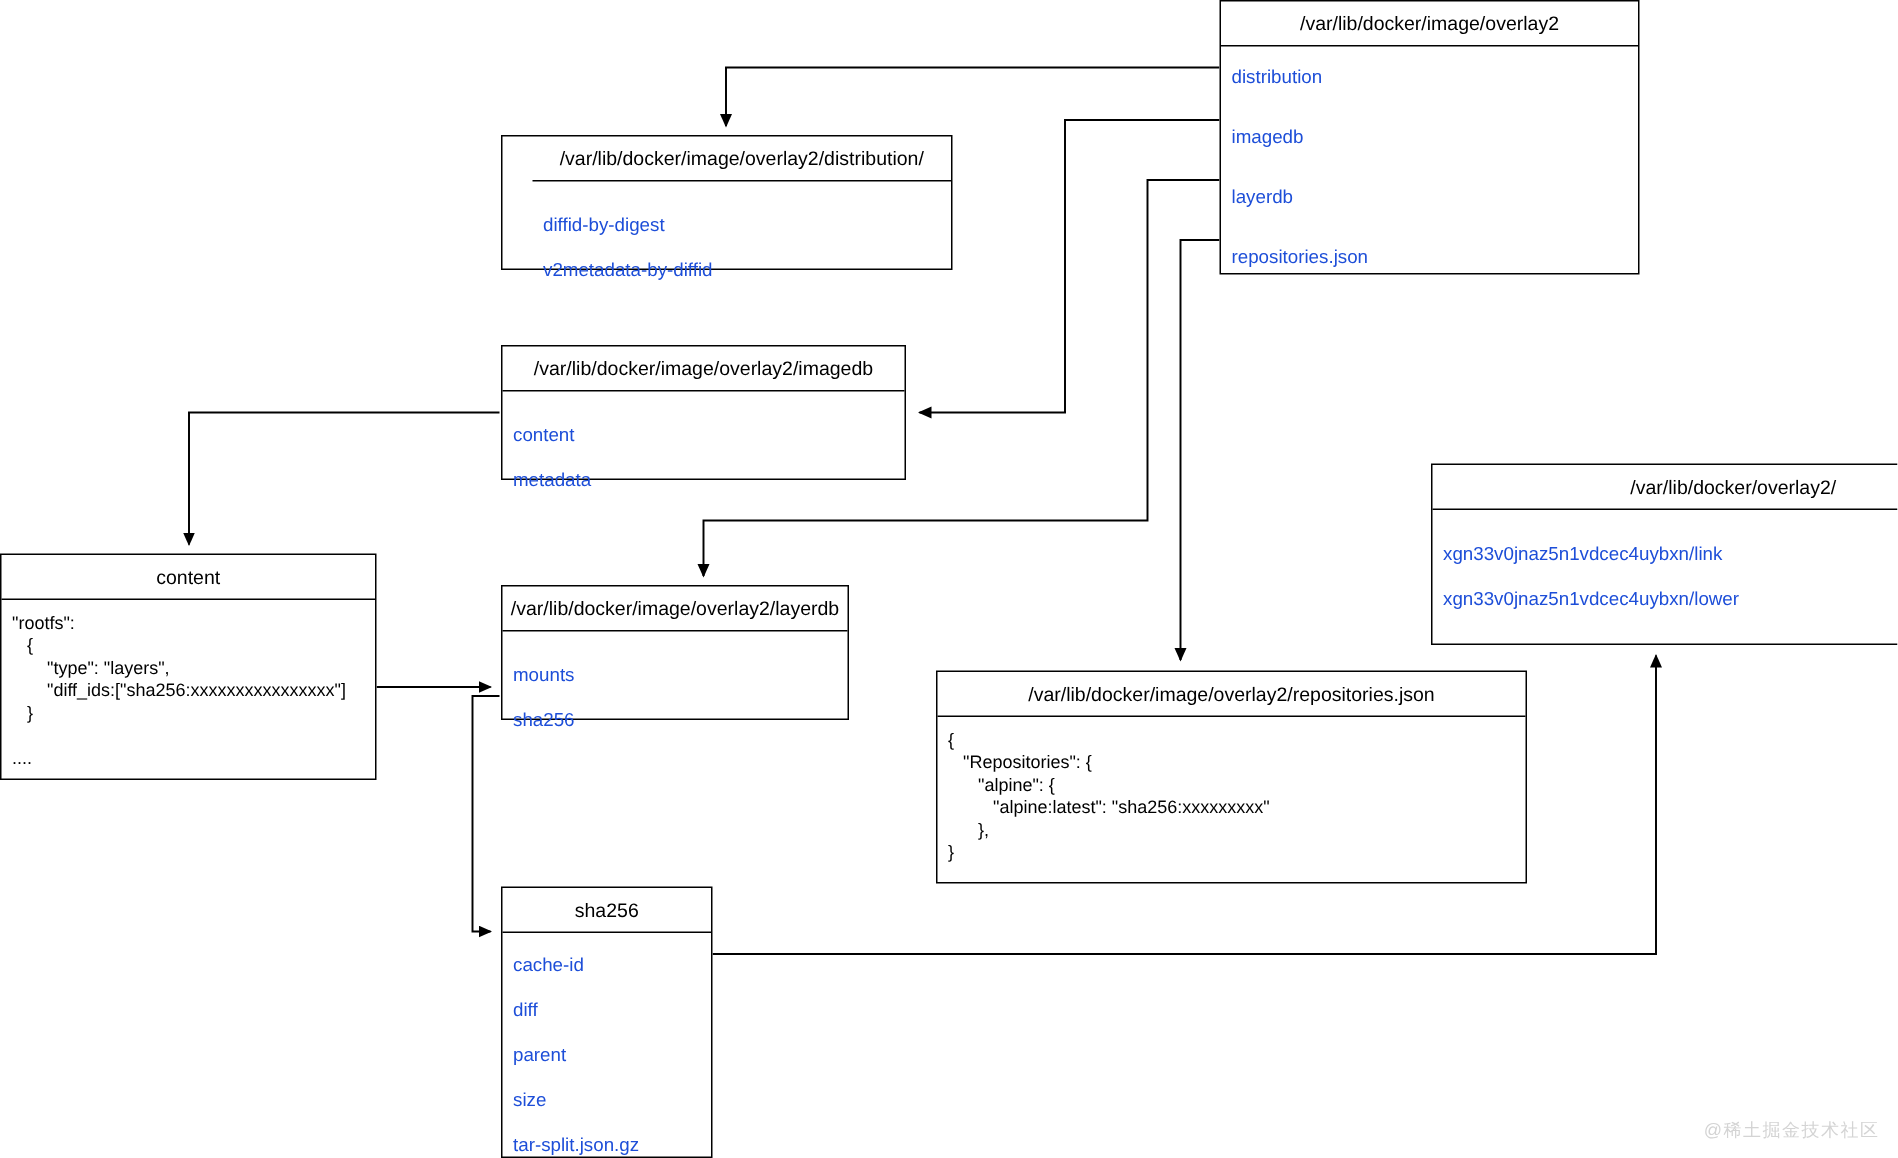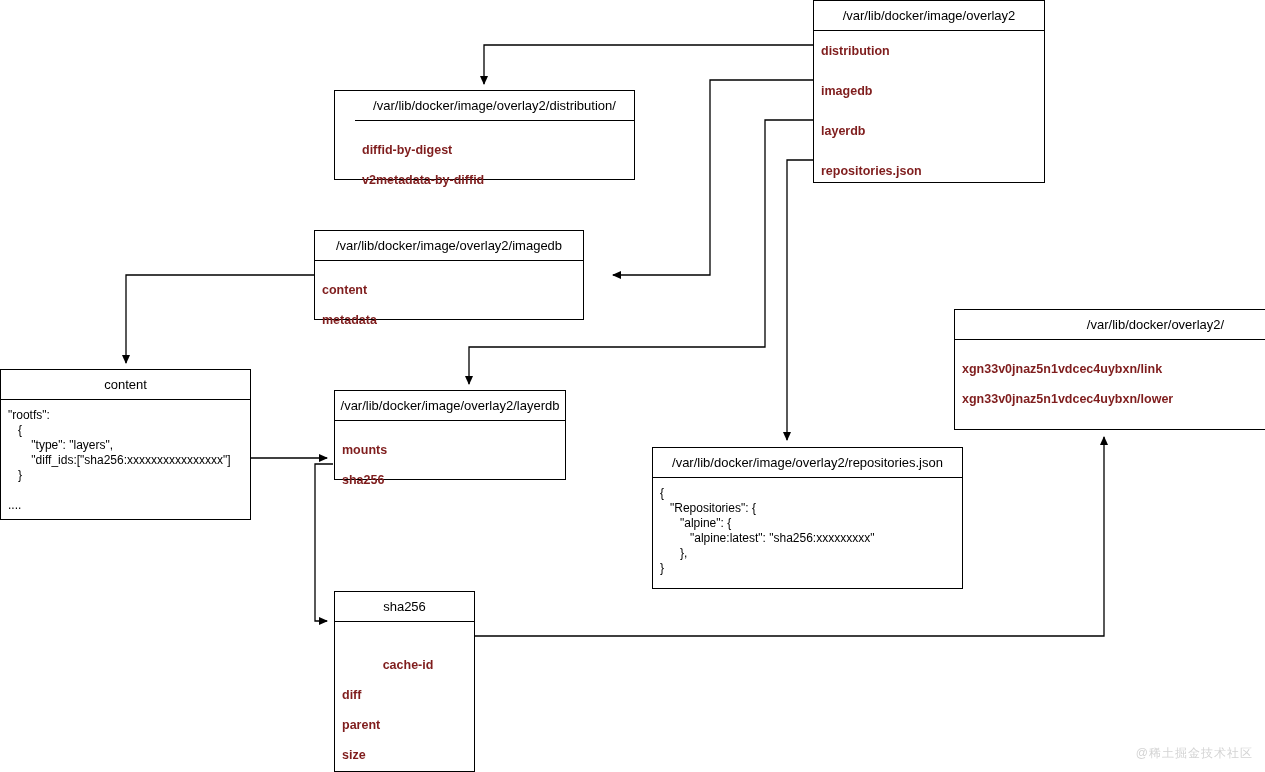--- a/index.html
+++ b/index.html
@@ -35,24 +35,23 @@
     border-bottom: 1px solid #000000;
     white-space: nowrap;
     overflow: hidden;
   }
   .node-body { position: relative; }
   .row {
     height: 30px;
     line-height: 30px;
     padding-left: 7px;
     font-size: 12.5px;
-    color: #7f1d1d;
+    color: #1d4ed8;
     white-space: nowrap;
     overflow: hidden;
-    font-weight: bold;
   }
   .code {
     padding: 8px 7px 6px 7px;
     font-size: 12px;
     line-height: 15px;
     color: #000000;
     white-space: pre;
   }
   .watermark {
     position: absolute;
@@ -88,39 +87,39 @@
       <path d="M333,275 L126,275 L126,363" marker-end="url(#arrow)"></path>
 
       <path d="M251,458 L327,458" marker-end="url(#arrow)"></path>
 
       <path d="M333,464 L315,464 L315,621 L327,621" marker-end="url(#arrow)"></path>
 
       <path d="M475,636 L1104,636 L1104,437" marker-end="url(#arrow)"></path>
     </g>
   </svg>
 
-  <div class="node" style="left:813px; top:0px; width:232px; height:183px;">
+  <div class="node" style="left:813px; top:0px; width:280px; height:183px;">
     <div class="node-title">/var/lib/docker/image/overlay2</div>
     <div class="node-body">
       <div class="row" style="margin-top:5px;">distribution</div>
       <div class="row" style="margin-top:10px;">imagedb</div>
       <div class="row" style="margin-top:10px;">layerdb</div>
       <div class="row" style="margin-top:10px;">repositories.json</div>
     </div>
   </div>
 
   <div class="node" style="left:334px; top:90px; width:301px; height:90px;padding-left:20px;">
     <div class="node-title">/var/lib/docker/image/overlay2/distribution/</div>
     <div class="node-body">
       <div class="row" style="margin-top:14px;">diffid-by-digest</div>
       <div class="row">v2metadata-by-diffid</div>
     </div>
   </div>
 
-  <div class="node" style="left:314px; top:230px; width:270px; height:90px;">
+  <div class="node" style="left:334px; top:230px; width:270px; height:90px;">
     <div class="node-title">/var/lib/docker/image/overlay2/imagedb</div>
     <div class="node-body">
       <div class="row" style="margin-top:14px;">content</div>
       <div class="row">metadata</div>
     </div>
   </div>
 
   <div class="node" style="left:334px; top:390px; width:232px; height:90px;">
     <div class="node-title">/var/lib/docker/image/overlay2/layerdb</div>
     <div class="node-body">
@@ -135,36 +134,36 @@
       <div class="code">"rootfs":
    {
        "type": "layers",
        "diff_ids:["sha256:xxxxxxxxxxxxxxxx"]
    }
 
 ....</div>
     </div>
   </div>
 
-  <div class="node" style="left:624px; top:447px; width:311px; height:142px;margin-left:28px;">
+  <div class="node" style="left:624px; top:447px; width:394px; height:142px;">
     <div class="node-title">/var/lib/docker/image/overlay2/repositories.json</div>
     <div class="node-body">
       <div class="code">{
    "Repositories": {
       "alpine": {
          "alpine:latest": "sha256:xxxxxxxxx"
       },
 }</div>
     </div>
   </div>
 
   <div class="node" style="left:334px; top:591px; width:141px; height:181px;">
     <div class="node-title">sha256</div>
     <div class="node-body">
-      <div class="row" style="margin-top:28px;text-align:center;">cache-id</div>
+      <div class="row" style="margin-top:6px;">cache-id</div>
       <div class="row">diff</div>
       <div class="row">parent</div>
       <div class="row">size</div>
       <div class="row">tar-split.json.gz</div>
     </div>
   </div>
 
   <div class="node" style="left:954px; top:309px; width:403px; height:121px;">
     <div class="node-title">/var/lib/docker/overlay2/</div>
     <div class="node-body">

